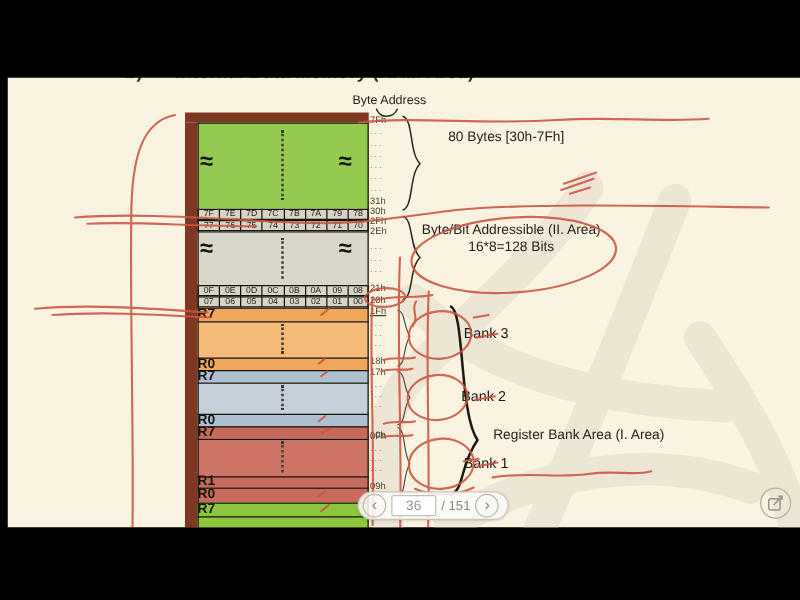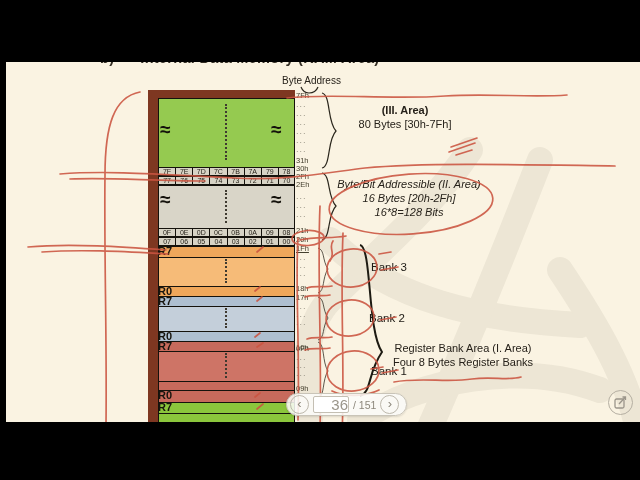--- a/index.html
+++ b/index.html
@@ -59,21 +59,21 @@
   .byteaddr{position:absolute;left:282px;top:75px;font-size:10px;color:#26211a;z-index:10;white-space:nowrap;}
 
   
   .navpill{position:absolute;left:286px;top:393px;width:121px;height:23px;z-index:30;
     background:rgba(252,252,249,.87);border:1px solid #c9c4b8;border-radius:12px;
     display:flex;align-items:center;gap:4px;padding:0 3px;box-sizing:border-box;
     box-shadow:0 1px 2px rgba(0,0,0,.12);}
   .navbtn{width:17px;height:17px;border-radius:50%;border:1px solid #bdb8ac;color:#8c877b;
     font-size:13px;line-height:15px;text-align:center;background:transparent;cursor:pointer;}
   .pageinput{width:34px;height:15px;border:1px solid #c4bfb3;border-radius:2px;background:#fff;
-    text-align:right;font-size:15px;color:#9a958a;font-family:"Liberation Sans",sans-serif;padding:0;}
+    text-align:center;font-size:11px;color:#9a958a;font-family:"Liberation Sans",sans-serif;padding:0;}
   .pagetotal{font-size:10.5px;color:#8c877b;white-space:nowrap;}
   .annotate{position:absolute;left:608px;top:390px;width:25px;height:25px;border-radius:50%;
     border:1.5px solid #b5afa2;box-sizing:border-box;z-index:30;display:flex;
     align-items:center;justify-content:center;cursor:pointer;}
 </style>
 </head>
 <body>
 
 <div class="stage">
   <div class="paper"></div>
@@ -155,20 +155,21 @@
     <div class="sec red-row3"></div>
     <div class="sec green-row1"></div>
     <div class="sec green-rest"></div>
     <div class="colframe"></div>
 
     <div class="rowlbl" style="top:246px;line-height:11px;">R7</div>
     <div class="rowlbl" style="top:286px;line-height:10px;">R0</div>
     <div class="rowlbl" style="top:296px;line-height:10px;">R7</div>
     <div class="rowlbl" style="top:331px;line-height:10px;">R0</div>
     <div class="rowlbl" style="top:341px;line-height:10px;">R7</div>
+    <div class="rowlbl" style="top:381px;line-height:9px;">R1</div>
     <div class="rowlbl" style="top:390px;line-height:11px;">R0</div>
     <div class="rowlbl" style="top:402px;line-height:11px;">R7</div>
 
     <div class="dotline" style="left:225px;top:104px;height:56px;"></div>
     <div class="dotline" style="left:225px;top:190px;height:33px;"></div>
     <div class="dotline" style="left:225px;top:259px;height:24px;"></div>
     <div class="dotline" style="left:225px;top:308px;height:20px;"></div>
     <div class="dotline" style="left:225px;top:353px;height:25px;"></div>
 
     <div class="tilde" style="left:160px;top:121px;">≈</div>
@@ -219,31 +220,28 @@
       </g>
       <g fill="none" stroke="#4a453a" stroke-width="0.9">
         <path d="M318,248 C325,250 322,260 328,269 C322,278 325,291 318,293"></path>
         <path d="M318,297 C325,299 322,309 328,318 C322,327 325,338 318,340"></path>
         <path d="M318,342 C325,344 322,362 328,371 C322,380 325,396 318,398"></path>
       </g>
       <path fill="none" stroke="#1d1a12" stroke-width="2" d="M360,245 C372,247 367,330 382,352 C367,374 372,392 360,396"></path>
     </svg>
 
     <div class="lblblock" style="left:405px;top:103px;">
-      <div style="font-weight:bold;">(III. Area)</div>
       <div>80 Bytes  [30h-7Fh]</div>
     </div>
-    <div class="lblblock" style="left:409px;top:177px;font-style:italic;">
+    <div class="lblblock" style="left:409px;top:177px;">
       <div>Byte/Bit Addressible (II. Area)</div>
-      <div>16 Bytes [20h-2Fh]</div>
       <div>16*8=128 Bits</div>
     </div>
     <div class="lblblock" style="left:463px;top:341px;">
       <div>Register Bank Area (I. Area)</div>
-      <div>Four 8 Bytes Register Banks</div>
     </div>
     <div class="banklbl" style="left:338px;top:261px;">Bank 3</div>
     <div class="banklbl" style="left:336px;top:312px;">Bank 2</div>
     <div class="banklbl" style="left:338px;top:365px;">Bank 1</div>
   </div>
 
   <svg class="layer penlayer" viewBox="0 0 640 480">
     <g stroke="#cb5440" stroke-width="1.7" fill="none" stroke-linecap="round" opacity="0.88">
       <path d="M287,98 C330,93 390,100 445,96 C490,93 530,98 567,95"></path>
       <path d="M60,174 C110,170 170,175 235,178 C285,181 330,172 365,168 C430,162 540,165 615,166"></path>

